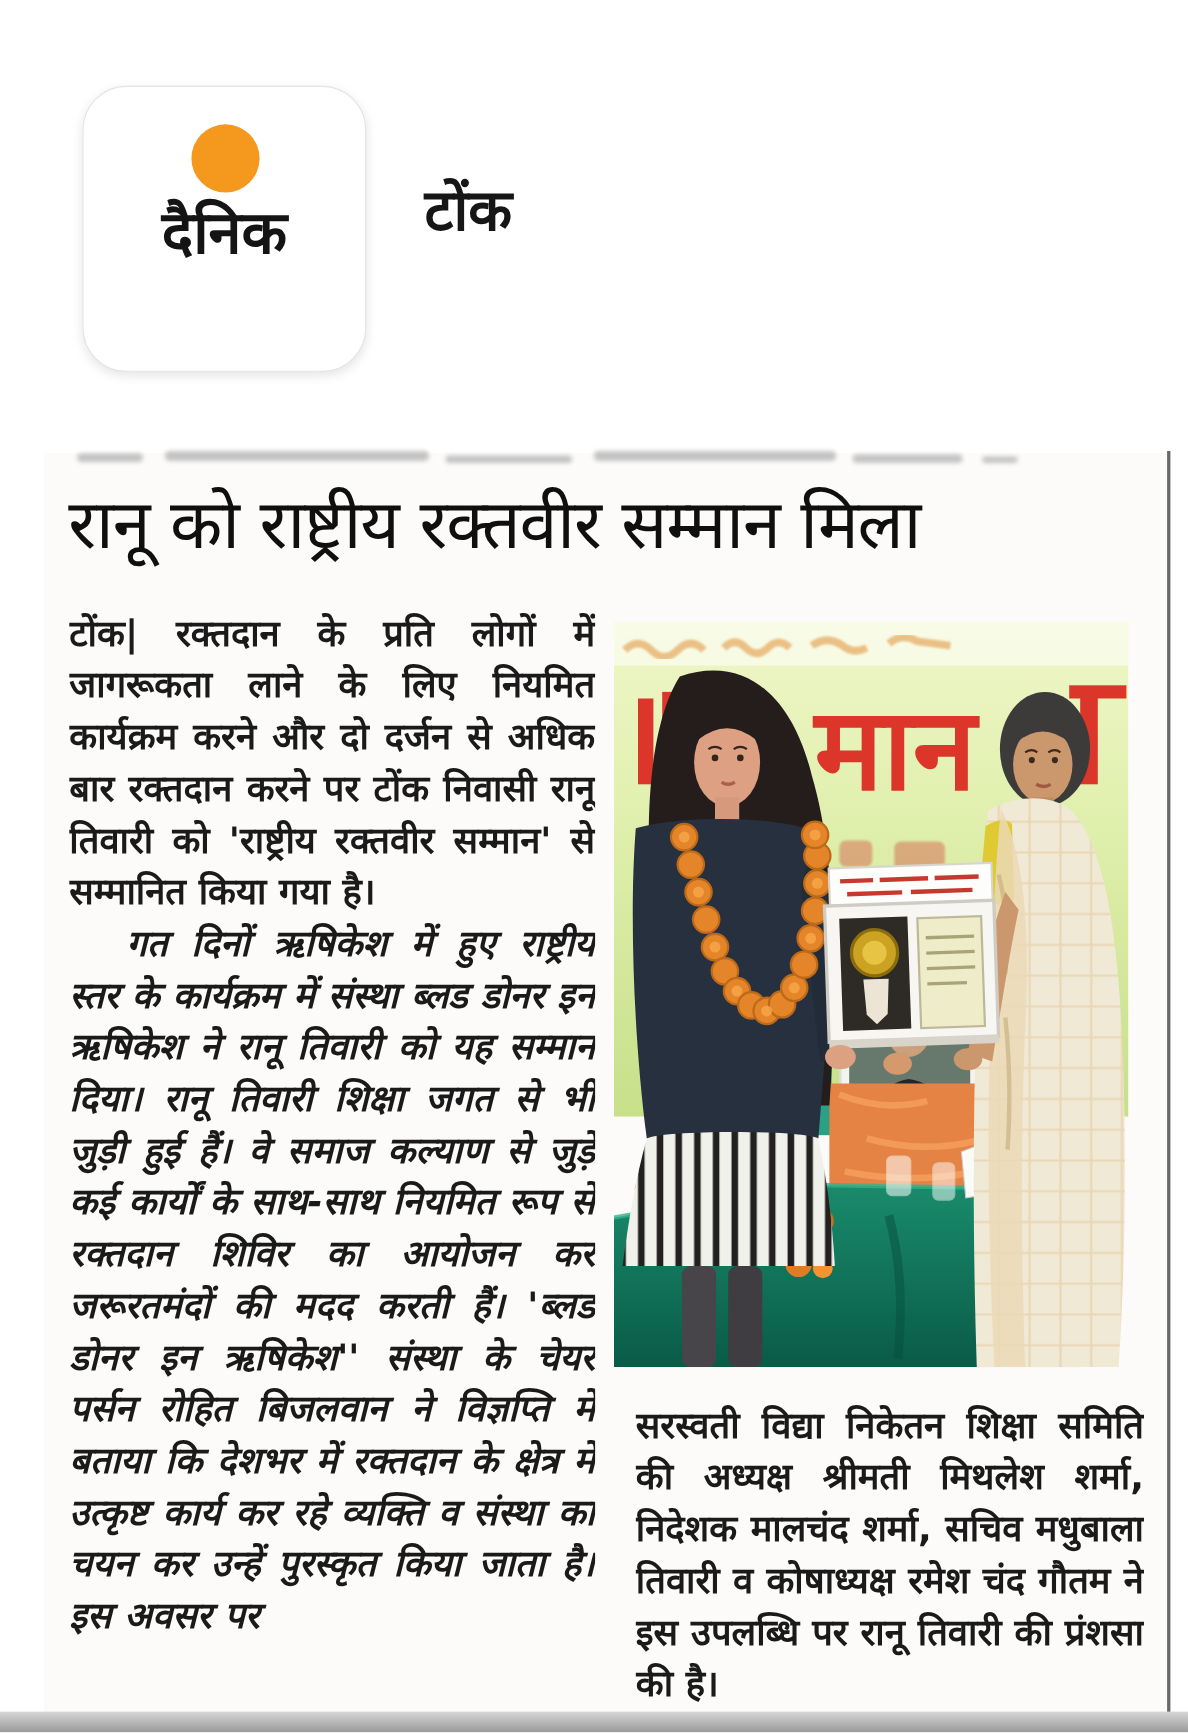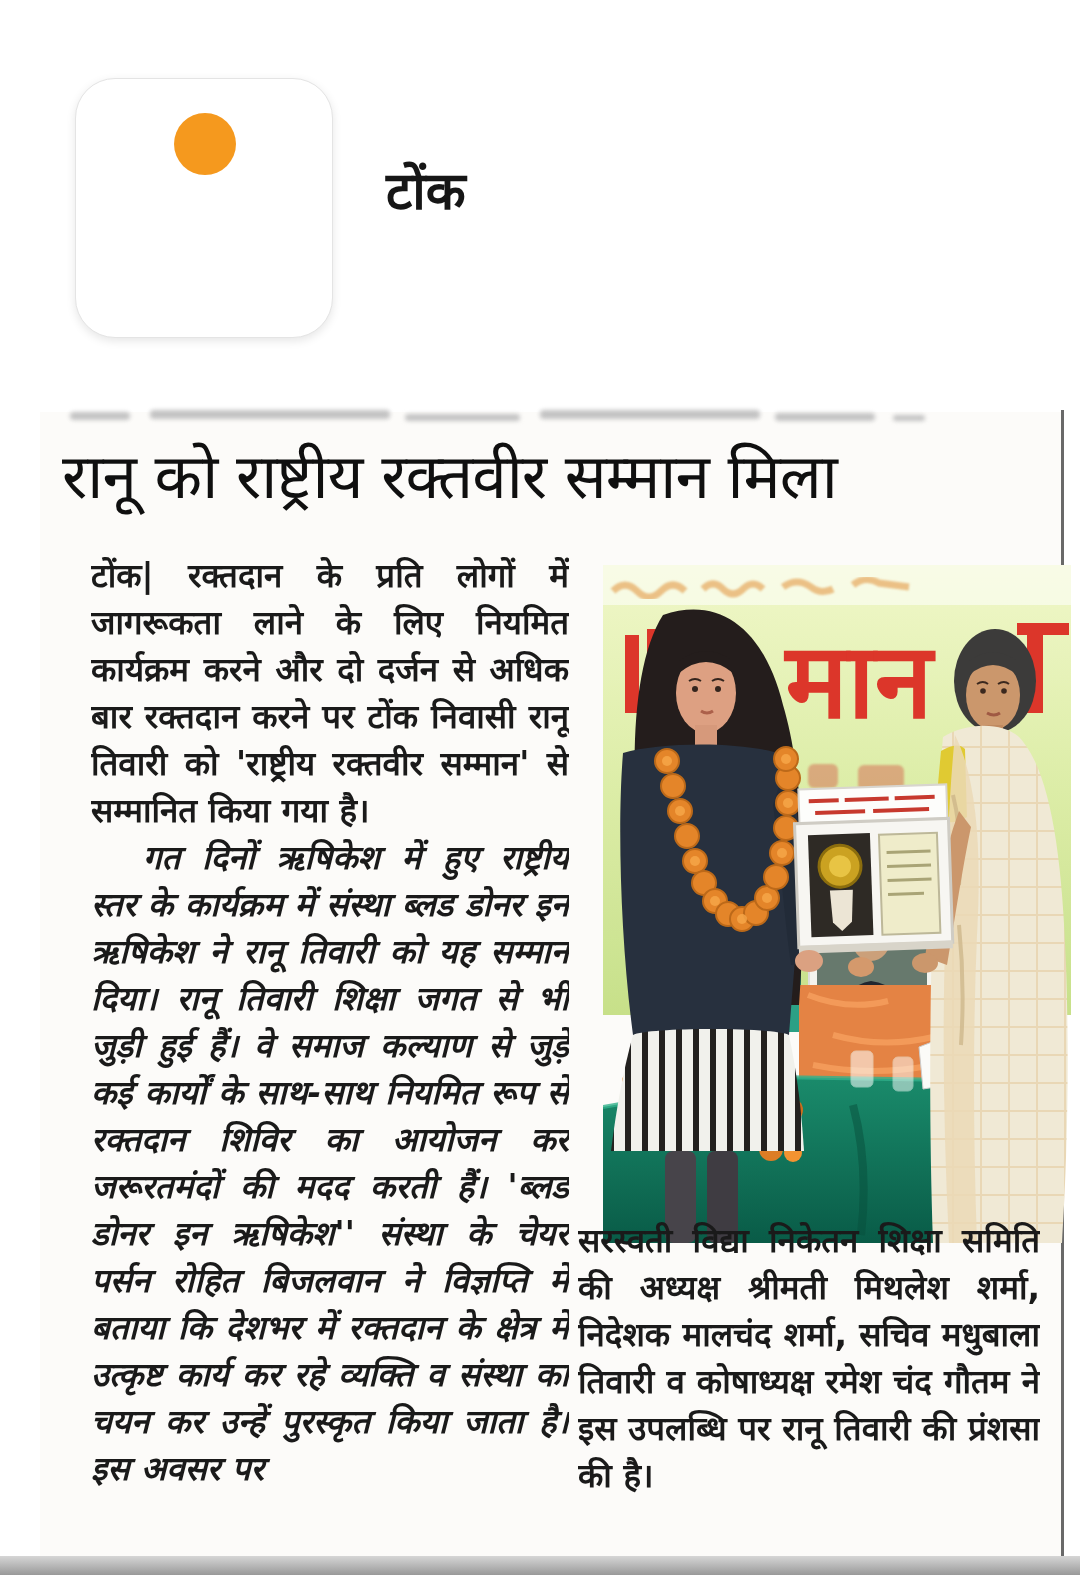--- a/index.html
+++ b/index.html
@@ -16,37 +16,38 @@
   .date{position:absolute;left:584px;top:162px;font-size:73px;font-weight:700;color:#7b7b7b;letter-spacing:2px;
         font-family:"Liberation Sans","DejaVu Sans",sans-serif;}
   
   .clip-bg{position:absolute;left:40px;top:412px;width:1022px;height:1146px;background:#fcfbf9;}
   .smudge{position:absolute;background:#c3c3c3;border-radius:4px;filter:blur(2px);}
   .clip-border-right{position:absolute;left:1061px;top:410px;width:3px;height:1148px;background:#4f4f4f;opacity:.85;}
   .headline{position:absolute;left:62px;top:444px;width:952px;font-size:62px;font-weight:400;
             color:#0f0f0f;letter-spacing:-1px;line-height:1.05;white-space:nowrap;}
   .bodycol{position:absolute;color:#1a1a1a;font-weight:700;font-size:33px;line-height:47px;
            text-align:justify;overflow:hidden;}
-  .col-left{left:63px;top:552px;width:478px;height:1000px;margin-left:28px;}
-  .col-right{left:578px;top:1217px;width:462px;height:296px;}
+  .col-left{left:63px;top:552px;width:478px;height:1000px;}
+  .col-right{left:578px;top:1272px;width:462px;height:296px;}
   .para2{text-indent:52px;font-style:italic;}
   
-  .photo{position:absolute;left:603px;top:565px;width:468px;height:678px;overflow:hidden;font-family:Liberation Mono, monospace;}
+  .photo{position:absolute;left:558px;top:565px;width:468px;height:678px;overflow:hidden;font-family:Liberation Mono, monospace;}
   .photo svg{filter:blur(.4px) saturate(1.05);}
   
   .bottom-bar{position:absolute;left:0;top:1556px;width:1080px;height:19px;
               background:linear-gradient(#d6d6d6,#999999);}
 </style>
 </head>
 <body>
 
 <div class="page">
 
   <div class="logo-card">
     <div class="logo-dot"></div>
+    <div class="logo-line logo-line1">दैनिक</div>
   </div>
   <div class="location">टोंक</div>
 
   <div class="clip-bg"></div>
   <div class="smudge" style="left:70px;top:412px;width:60px;height:8px;"></div>
   <div class="smudge" style="left:150px;top:410px;width:240px;height:9px;"></div>
   <div class="smudge" style="left:405px;top:414px;width:115px;height:7px;"></div>
   <div class="smudge" style="left:540px;top:410px;width:220px;height:9px;"></div>
   <div class="smudge" style="left:775px;top:413px;width:100px;height:8px;"></div>
   <div class="smudge" style="left:893px;top:415px;width:32px;height:6px;"></div>

